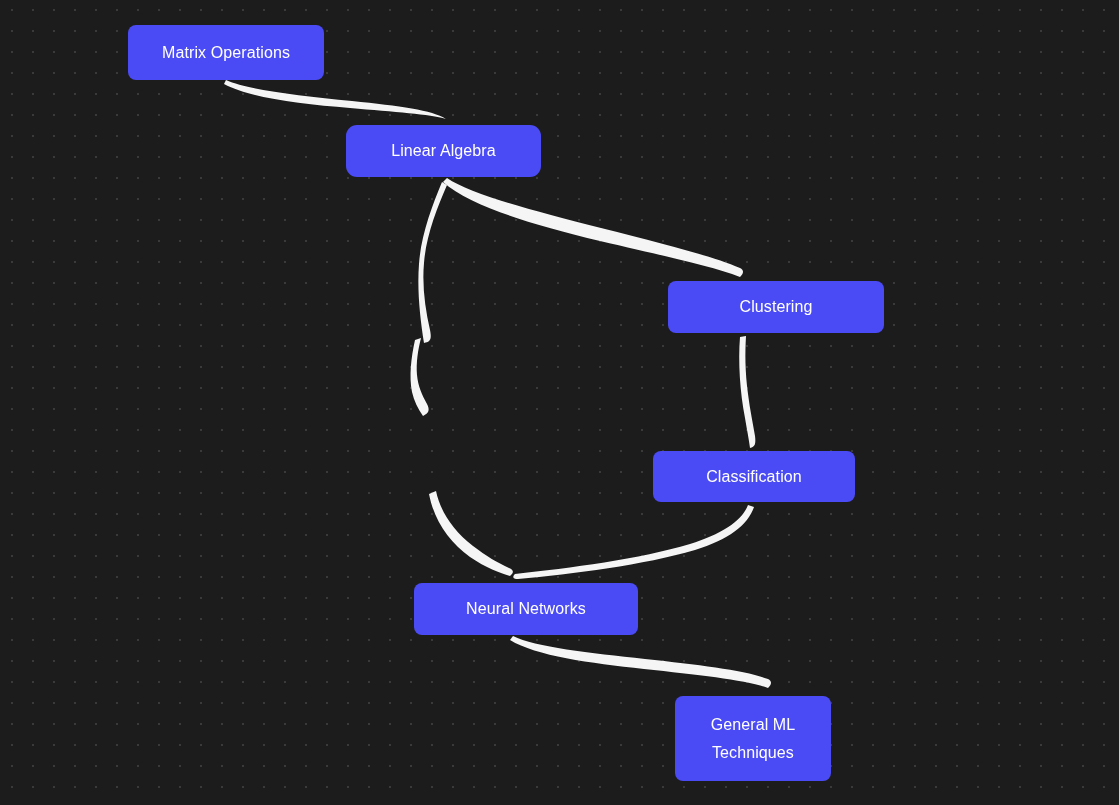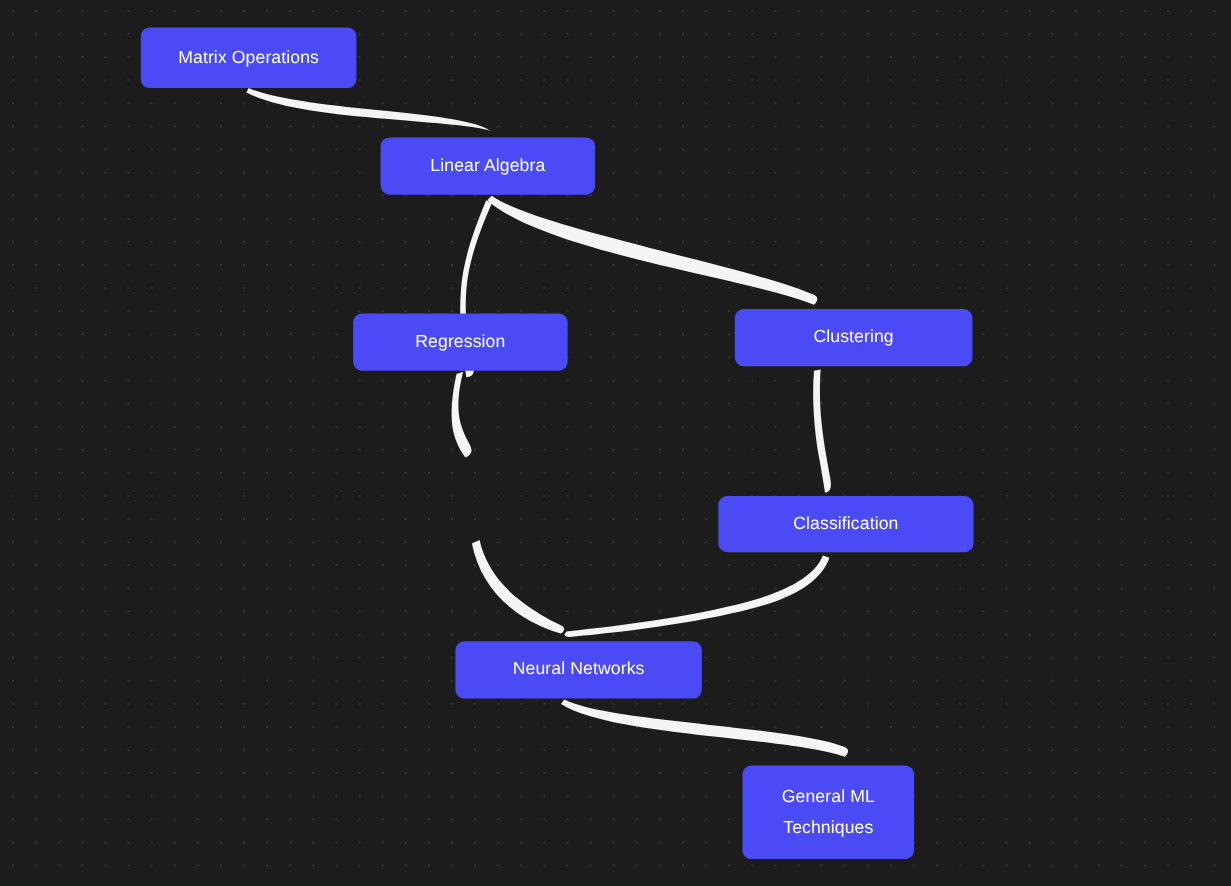--- a/index.html
+++ b/index.html
@@ -91,34 +91,31 @@
 
     <path d="M 510,640 C 536,656 590,663 644,669 C 700,675 746,680 768,688
              C 772,684 772,681 768,679 C 744,670 700,665 645,659
              C 590,653 535,647 513,636 Z" fill="#f5f5f5" filter="url(#soft)"></path>
   </svg>
 
   <div class="node" style="left:128px; top:25px; width:196px; height:55px;">
     <span class="node-label">Matrix Operations</span>
   </div>
 
-  <div class="node" style="left:346px; top:125px; width:195px; height:52px;">
+  <div class="node" style="left:346px; top:125px; width:195px; height:52px;border-radius:11px;">
     <span class="node-label">Linear Algebra</span>
   </div>
 
-  <div class="node" style="left:321px; top:285px; width:195px; height:52px;">
-    <span class="node-label">Regression</span>
-  </div>
 
   <div class="node" style="left:643px; top:281px; width:216px; height:52px;margin-left:25px;">
     <span class="node-label">Clustering</span>
   </div>
 
 
-  <div class="node" style="left:653px; top:451px; width:232px; height:51px;">
+  <div class="node" style="left:653px; top:451px; width:202px; height:51px;">
     <span class="node-label">Classification</span>
   </div>
 
   <div class="node" style="left:414px; top:583px; width:224px; height:52px;">
     <span class="node-label">Neural Networks</span>
   </div>
 
   <div class="node" style="left:675px; top:696px; width:156px; height:85px;">
     <span class="node-label">General ML
 Techniques</span>

